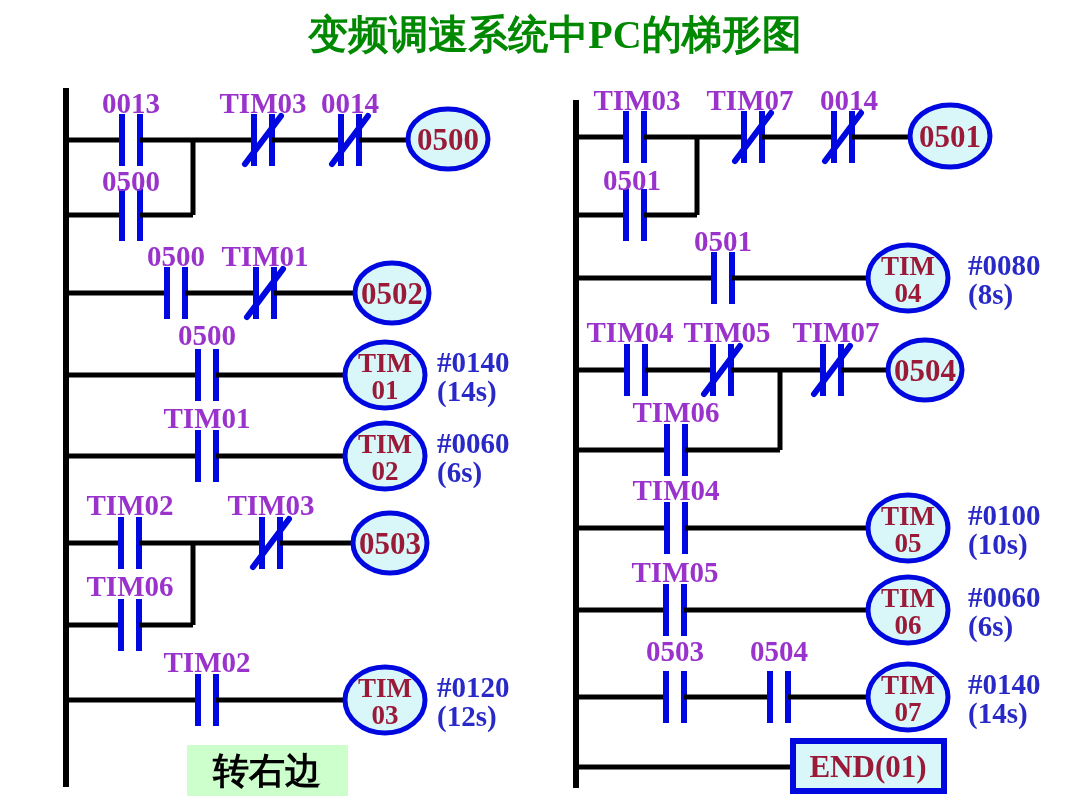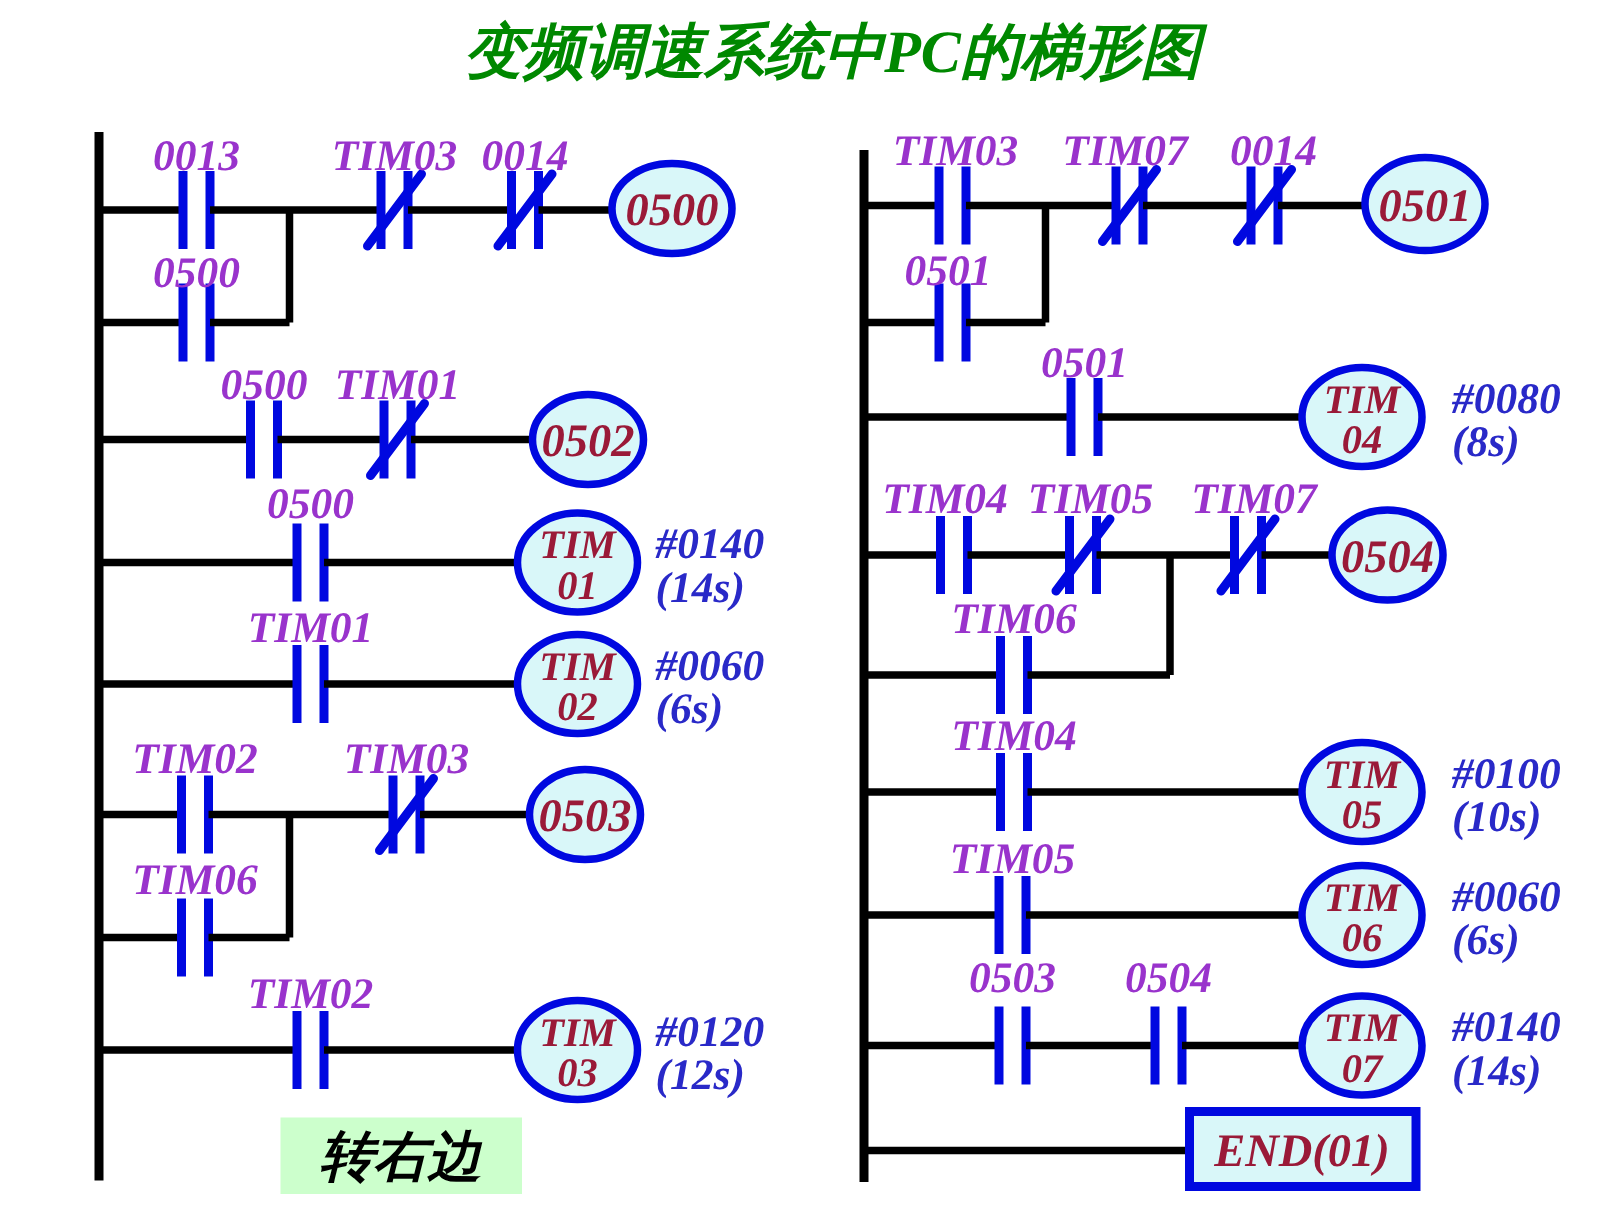--- a/index.html
+++ b/index.html
@@ -1,16 +1,16 @@
 <!DOCTYPE html>
 <html><head>
 <meta charset="utf-8">
 <style>
   html,body { margin:0; padding:0; background:#ffffff; }
-  .page { position:relative; width:1080px; height:810px; background:#ffffff; overflow:hidden;font-style:italic; }
+  .page { position:relative; width:1080px; height:810px; background:#ffffff; overflow:hidden; }
   svg text { font-family:"Liberation Serif","DejaVu Serif",serif; font-weight:bold; }
   .w    { stroke:#000000; stroke-width:5; }               
   .rail { stroke:#000000; stroke-width:6; }               
   .b    { stroke:#0008e0; stroke-width:6; }               
   .s    { stroke:#0008e0; stroke-width:6; stroke-linecap:round; } 
   .coil { fill:#d9f7f9; stroke:#0008e0; stroke-width:5; }
   .lbl  { fill:#9933cc; font-size:29px; text-anchor:middle; }
   .ct1  { fill:#9a1a38; font-size:31px; text-anchor:middle; }
   .ct2  { fill:#9a1a38; font-size:27px; text-anchor:middle; }
   .pm   { fill:#2929c8; font-size:29px; text-anchor:start; }

